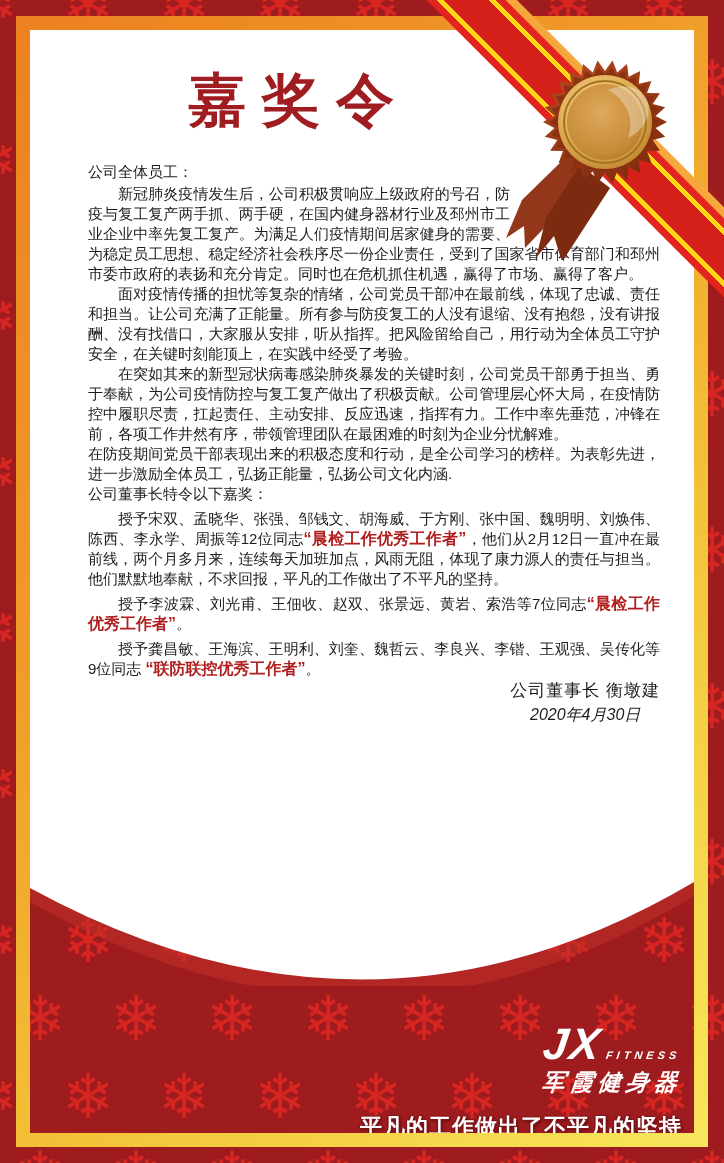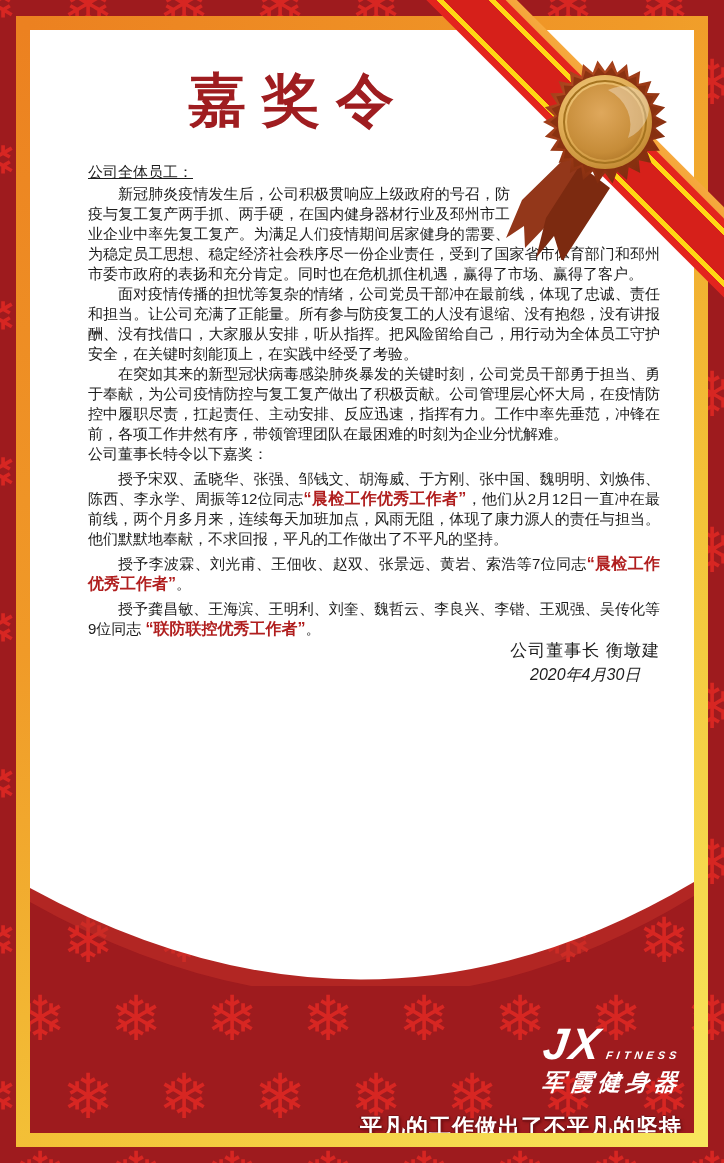--- a/index.html
+++ b/index.html
@@ -15,21 +15,21 @@
          border-image:linear-gradient(135deg,#ec8120 0%,#f09a28 35%,#f3c338 65%,#f8e65c 100%) 1;}
   
   .sheet{position:absolute;left:30px;top:30px;width:664px;height:845px;background:#ffffff;z-index:1;}
   .curve-svg{position:absolute;left:30px;top:874px;width:664px;height:112px;z-index:1;display:block;}
   
   .content{position:absolute;left:88px;top:56px;width:572px;z-index:4;color:#1c1c1c;}
   .medal-spacer{float:right;width:150px;height:178px;}
   .doc-title{text-align:center;font-family:"DejaVu Serif","Liberation Serif",serif;
              font-weight:bold;font-size:58px;color:#9f1d20;letter-spacing:16px;
              margin:6px 0 22px 0;}
-  .salutation{font-size:15px;line-height:20px;margin:0 0 2px 0;text-decoration:underline;}
+  .salutation{font-size:15px;line-height:20px;margin:0 0 2px 0;}
   .para{font-size:15px;line-height:20px;margin:0;text-align:justify;}
   .para.indent{text-indent:30px;}
   .para.gap{margin-top:5px;}
   .award{color:#b01e1e;font-weight:bold;font-size:16px;}
   .signature{text-align:right;clear:both;position:relative;z-index:4;}
   .signature .sig-inner{display:inline-block;text-align:center;}
   .sig-name{font-size:17px;letter-spacing:1px;}
   .sig-date{font-size:16px;margin-top:3px;font-style:italic;}
   
   .ribbon-under{position:absolute;left:340px;top:96px;width:520px;height:62px;z-index:5;
@@ -223,20 +223,21 @@
   </svg>
 
   <div class="content">
     <div class="medal-spacer"></div>
     <div class="doc-title">嘉奖令</div>
     <p class="salutation">公司全体员工：</p>
     <div id="paras">
         <p class="para indent"><span>新冠肺炎疫情发生后，公司积极贯响应上级政府的号召，防疫与复工复产两手抓、两手硬，在国内健身器材行业及邳州市工业企业中率先复工复产。为满足人们疫情期间居家健身的需要、为稳定员工思想、稳定经济社会秩序尽一份企业责任，受到了国家省市体育部门和邳州市委市政府的表扬和充分肯定。同时也在危机抓住机遇，赢得了市场、赢得了客户。</span></p>
         <p class="para indent"><span>面对疫情传播的担忧等复杂的情绪，公司党员干部冲在最前线，体现了忠诚、责任和担当。让公司充满了正能量。所有参与防疫复工的人没有退缩、没有抱怨，没有讲报酬、没有找借口，大家服从安排，听从指挥。把风险留给自己，用行动为全体员工守护安全，在关键时刻能顶上，在实践中经受了考验。</span></p>
         <p class="para indent"><span>在突如其来的新型冠状病毒感染肺炎暴发的关键时刻，公司党员干部勇于担当、勇于奉献，为公司疫情防控与复工复产做出了积极贡献。公司管理层心怀大局，在疫情防控中履职尽责，扛起责任、主动安排、反应迅速，指挥有力。工作中率先垂范，冲锋在前，各项工作井然有序，带领管理团队在最困难的时刻为企业分忧解难。</span></p>
+        <p class="para"><span>在防疫期间党员干部表现出来的积极态度和行动，是全公司学习的榜样。为表彰先进，进一步激励全体员工，弘扬正能量，弘扬公司文化内涵.</span></p>
         <p class="para"><span>公司董事长特令以下嘉奖：</span></p>
         <p class="para indent gap"><span>授予宋双、孟晓华、张强、邹钱文、胡海威、于方刚、张中国、魏明明、刘焕伟、陈西、李永学、周振等12位同志</span><span class="award">“晨检工作优秀工作者”</span><span>，他们从2月12日一直冲在最前线，两个月多月来，连续每天加班加点，风雨无阻，体现了康力源人的责任与担当。他们默默地奉献，不求回报，平凡的工作做出了不平凡的坚持。</span></p>
         <p class="para indent gap"><span>授予李波霖、刘光甫、王佃收、赵双、张景远、黄岩、索浩等7位同志</span><span class="award">“晨检工作优秀工作者”</span><span>。</span></p>
         <p class="para indent gap"><span>授予龚昌敏、王海滨、王明利、刘奎、魏哲云、李良兴、李锴、王观强、吴传化等9位同志 </span><span class="award">“联防联控优秀工作者”</span><span>。</span></p>
       </div>
     <div class="signature">
       <div class="sig-inner">
         <div class="sig-name">公司董事长 衡墩建</div>
         <div class="sig-date">2020年4月30日</div>
       </div>

